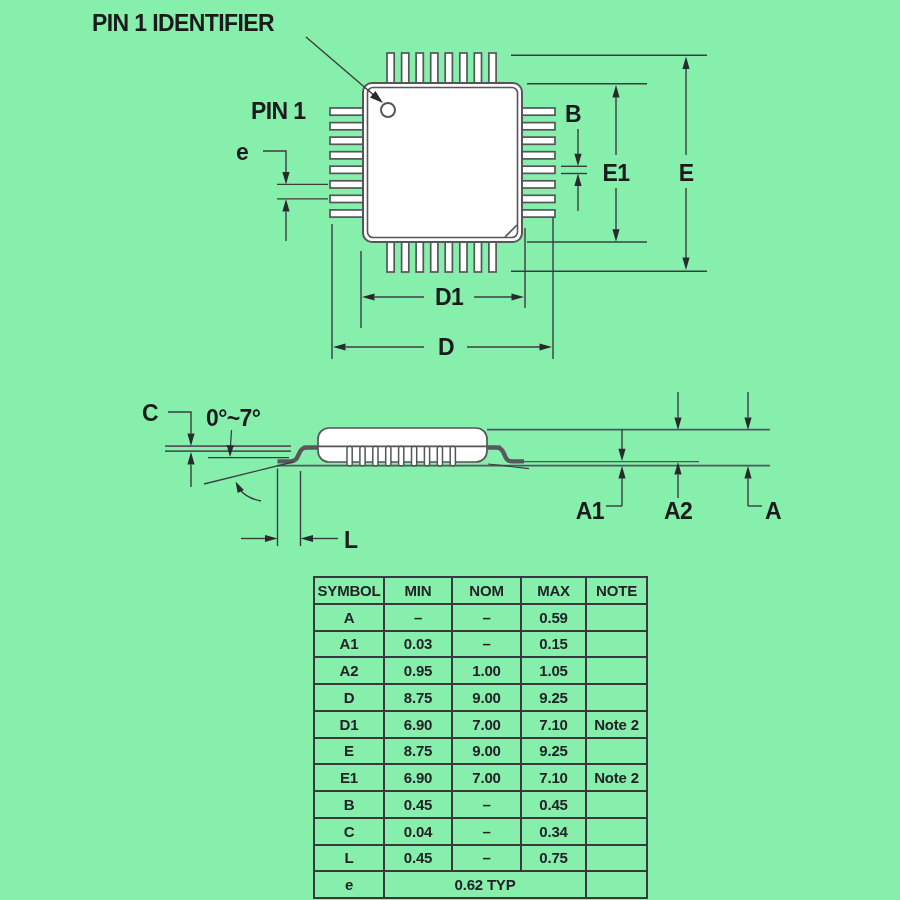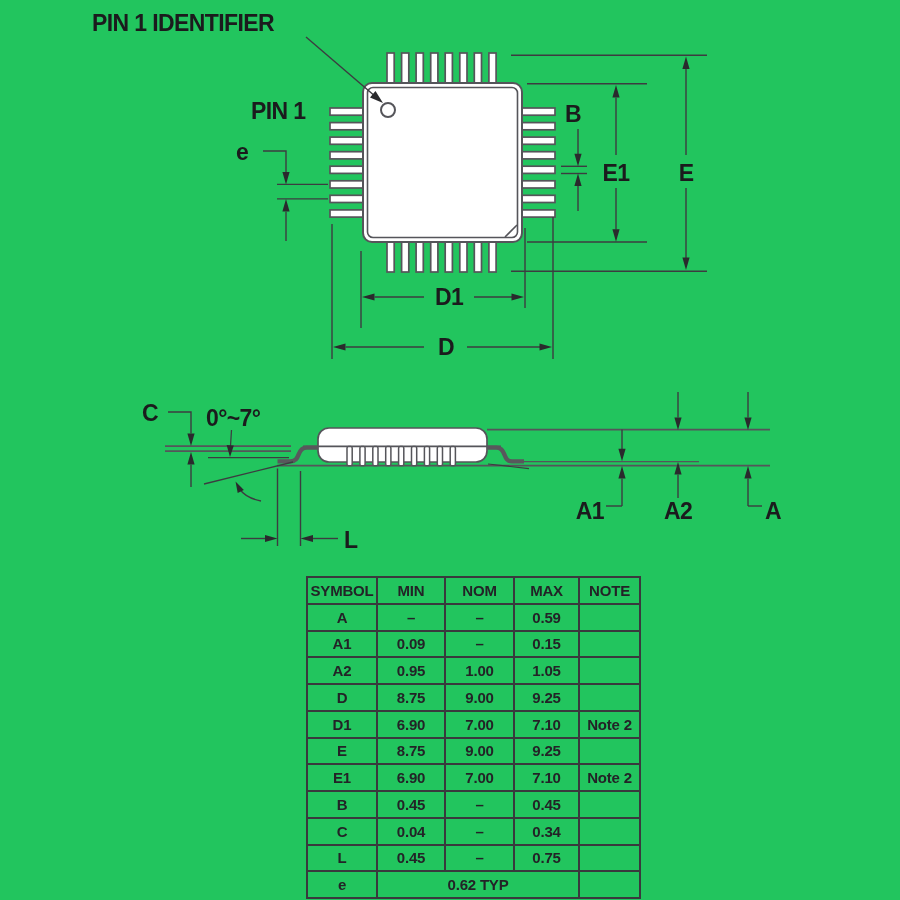--- a/index.html
+++ b/index.html
@@ -1,28 +1,28 @@
 <!DOCTYPE html>
 <html><head>
 <meta charset="utf-8">
 <style>
   html,body{margin:0;padding:0;background:#fff;}
-  .stage{position:relative;width:900px;height:900px;background:#22c55e;overflow:hidden;
+  .stage{position:relative;width:900px;height:900px;background:#86efac;overflow:hidden;
          font-family:"Liberation Sans",sans-serif;}
   svg.drawing{position:absolute;left:0;top:0;}
   
   .ol{stroke:#55555a;fill:none;stroke-width:1.8;}
   .olf{stroke:#55555a;fill:#ffffff;stroke-width:1.7;}
   .lead{stroke:#58585c;fill:none;stroke-width:4.4;}
   .dl{stroke:#3c3c40;fill:none;stroke-width:1.4;}
   .ah{fill:#2a2a2d;stroke:none;}
   .lbl{font-family:"Liberation Sans",sans-serif;font-weight:bold;font-size:23px;
        letter-spacing:-0.6px;fill:#1b1b1d;}
   
-  .dim-table{position:absolute;left:306px;top:576px;width:333px;border-collapse:collapse;
+  .dim-table{position:absolute;left:313px;top:576px;width:333px;border-collapse:collapse;
              table-layout:fixed;font-size:15px;font-weight:bold;letter-spacing:-0.2px;
              color:#232327;text-align:center;}
   .dim-table th,.dim-table td{border:2px solid #39393d;padding:0;overflow:hidden;}
   .dim-table tr{height:26.75px;}
 </style>
 </head>
 <body>
 
 <div class="stage">
 
@@ -255,21 +255,21 @@
   </tr>
   <tr>
     <td>A</td>
     <td>–</td>
     <td>–</td>
     <td>0.59</td>
     <td></td>
   </tr>
   <tr>
     <td>A1</td>
-    <td>0.09</td>
+    <td>0.03</td>
     <td>–</td>
     <td>0.15</td>
     <td></td>
   </tr>
   <tr>
     <td>A2</td>
     <td>0.95</td>
     <td>1.00</td>
     <td>1.05</td>
     <td></td>

